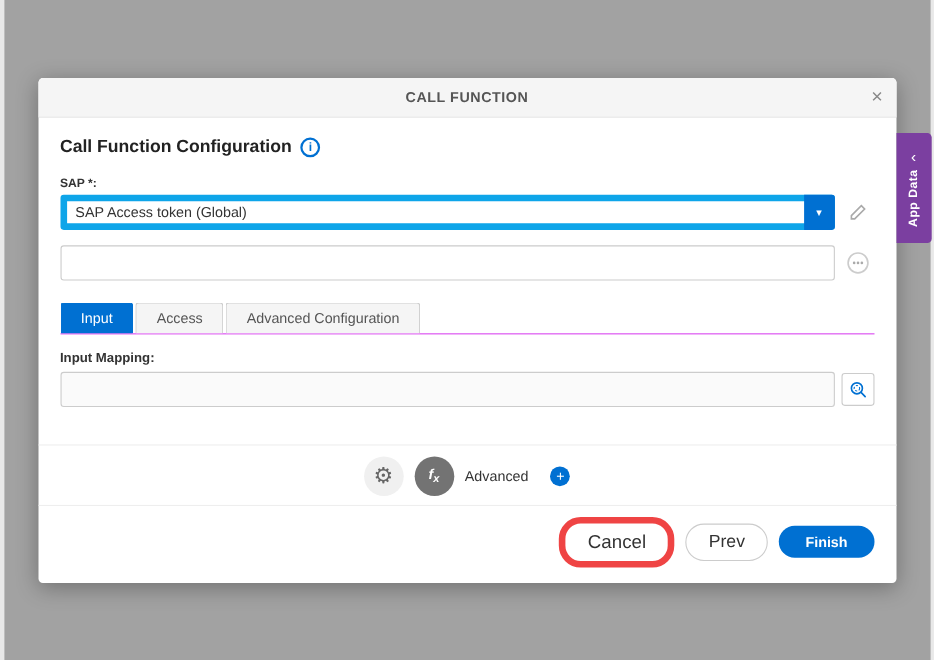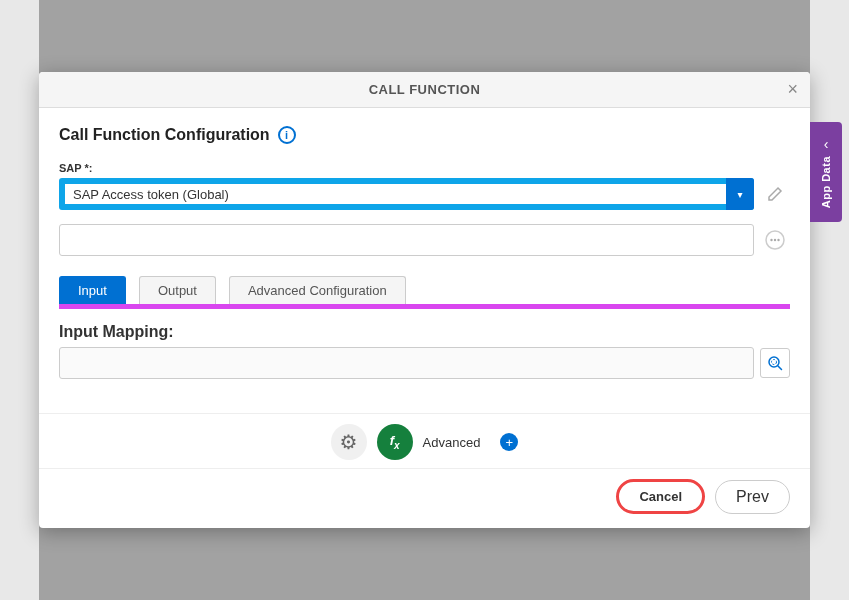--- a/index.html
+++ b/index.html
@@ -7,21 +7,21 @@
       font-family: Arial, sans-serif;
       background: #e8e8e8;
       display: flex;
       align-items: center;
       justify-content: center;
       width: 849px;
       height: 600px;
       overflow: hidden;
     }
     .modal-overlay {
-      width: 771px;
+      width: 842px;
       height: 600px;
       background: rgba(0,0,0,0.3);
       display: flex;
       align-items: center;
       justify-content: center;
       position: relative;
     }
     .modal {
       width: 780px;
       background: #fff;
@@ -161,43 +161,42 @@
       border: none;
       cursor: pointer;
       display: flex;
       align-items: center;
       justify-content: center;
       color: #aaa;
       font-size: 18px;
     }
     .tabs-row {
       display: flex;
-      border-bottom: 5px solid #d946ef;
+      border-bottom: 1px solid #d946ef;
       margin-bottom: 14px;
       margin-top: 20px;
-      gap: 11px;
     }
     .tab {
       padding: 6px 18px;
       font-size: 13px;
       cursor: pointer;
       border: 1px solid #ccc;
       border-bottom: none;
       background: #f5f5f5;
       color: #555;
       border-radius: 3px 3px 0 0;
       margin-right: 2px;
     }
     .tab.active {
       background: #0070d2;
       color: #fff;
       border-color: #0070d2;
     }
     .input-mapping-label {
-      font-size: 16px;
+      font-size: 12px;
       font-weight: 600;
       color: #333;
       margin-bottom: 6px;
     }
     .mapping-row {
       display: flex;
       align-items: center;
       gap: 6px;
     }
     .mapping-input {
@@ -246,21 +245,21 @@
     .toolbar-fx {
       width: 36px;
       height: 36px;
       display: flex;
       align-items: center;
       justify-content: center;
       cursor: pointer;
       color: #fff;
       font-size: 16px;
       border-radius: 50%;
-      background: #15803d;
+      background: #737373;
       font-style: italic;
       font-weight: bold;
       text-align: center;
     }
     .toolbar-advanced {
       font-size: 13px;
       color: #333;
       display: flex;
       align-items: center;
       gap: 20px;
@@ -281,27 +280,26 @@
     .modal-footer-buttons {
       display: flex;
       justify-content: flex-end;
       align-items: center;
       gap: 10px;
       padding: 10px 20px 14px 20px;
       border-top: 1px solid #eee;
     }
     .btn-cancel {
       padding: 7px 20px;
-      font-size: 13px;
+      font-size: 17px;
       background: #fff;
-      border: 3px solid #ef4444;
+      border: 6px solid #ef4444;
       border-radius: 20px;
       cursor: pointer;
       color: #333;
-      font-weight: bold;
     }
     .btn-prev {
       padding: 7px 20px;
       font-size: 16px;
       background: #fff;
       border: 1px solid #ccc;
       border-radius: 20px;
       cursor: pointer;
       color: #333;
     }
@@ -389,21 +387,21 @@
               <circle cx="6.5" cy="10" r="1.2" fill="#aaa"></circle>
               <circle cx="10" cy="10" r="1.2" fill="#aaa"></circle>
               <circle cx="13.5" cy="10" r="1.2" fill="#aaa"></circle>
             </svg>
           </button>
         </div>
       </div>
 
       <div class="tabs-row">
         <div class="tab active">Input</div>
-        <div class="tab">Output</div>
+        <div class="tab">Access</div>
         <div class="tab">Advanced Configuration</div>
       </div>
 
       <div class="field-group">
         <div class="input-mapping-label">Input Mapping:</div>
         <div class="mapping-row">
           <input class="mapping-input" type="text" placeholder="" style="">
           <button class="search-icon-btn">
             <svg width="16" height="16" viewBox="0 0 16 16" fill="none" xmlns="http://www.w3.org/2000/svg">
               <circle cx="7" cy="7" r="5" stroke="#0070d2" stroke-width="1.5"></circle>
@@ -424,20 +422,21 @@
       </div>
       <div class="toolbar-advanced">
         <span>Advanced</span>
         <div class="toolbar-plus">+</div>
       </div>
     </div>
 
     <div class="modal-footer-buttons">
       <button class="btn-cancel">Cancel</button>
       <button class="btn-prev">Prev</button>
+      <button class="btn-finish">Finish</button>
     </div>
 
     <div class="side-tab">
       <span class="side-tab-arrow">‹</span>
       <span class="side-tab-label">App Data</span>
     </div>
   </div>
 </div>
 
 </body></html>

